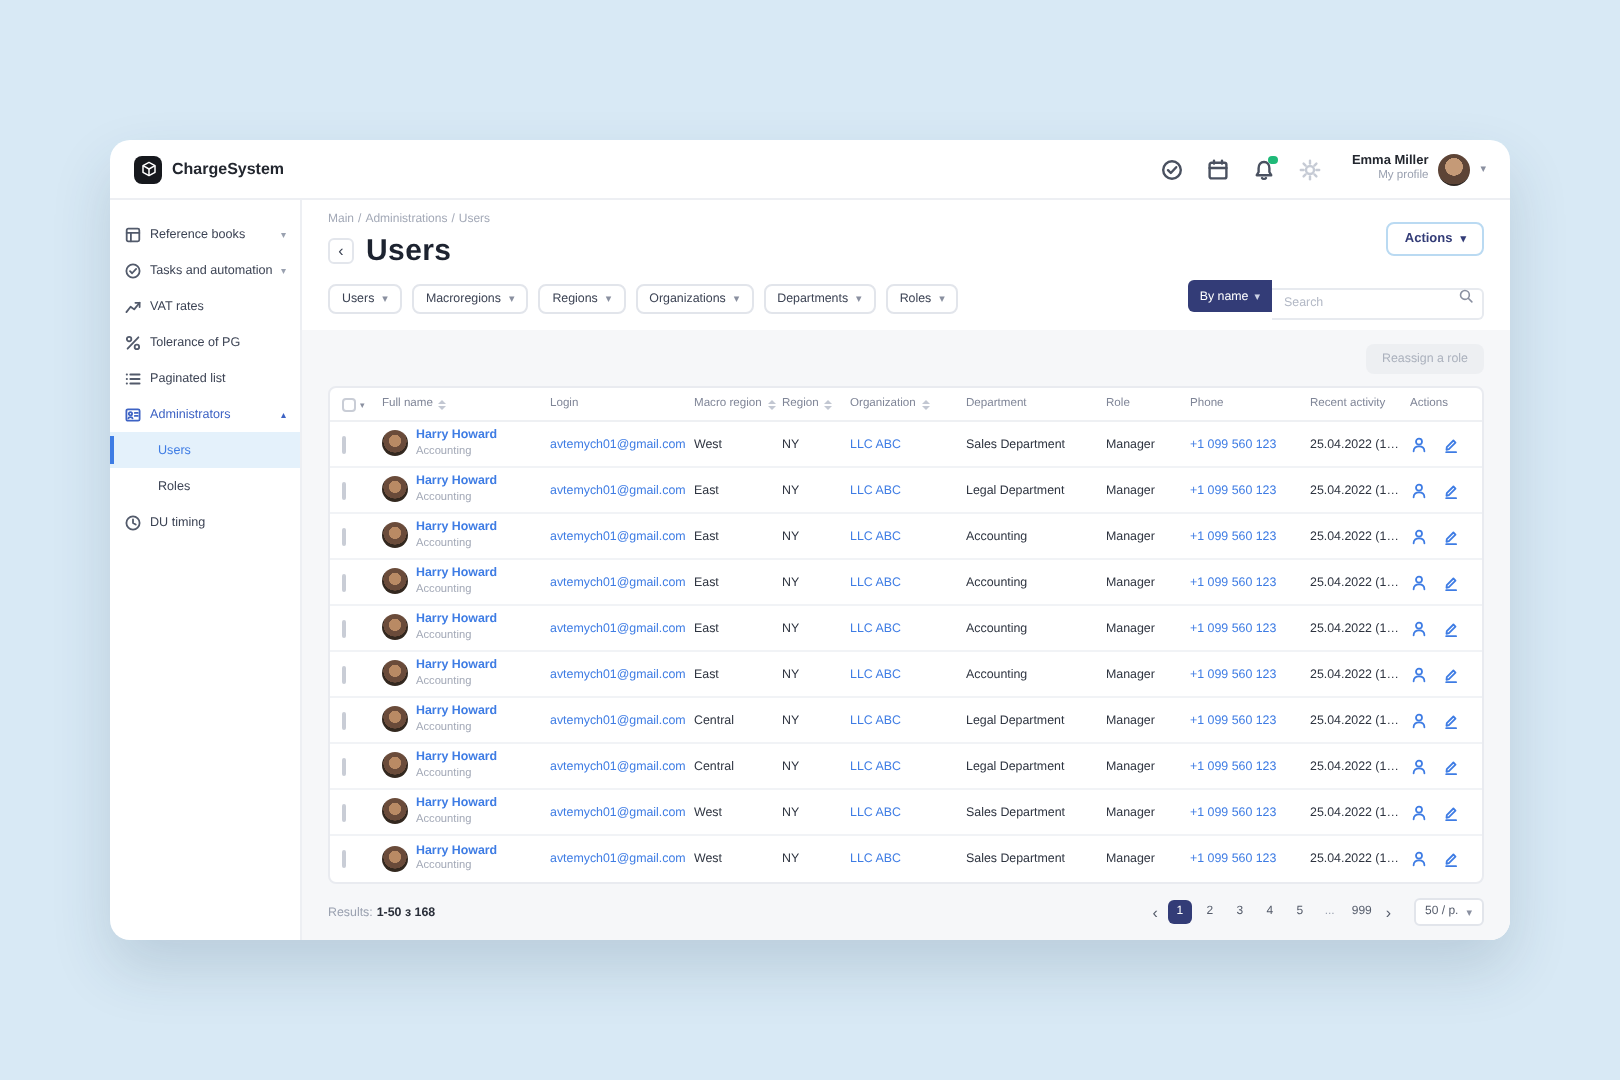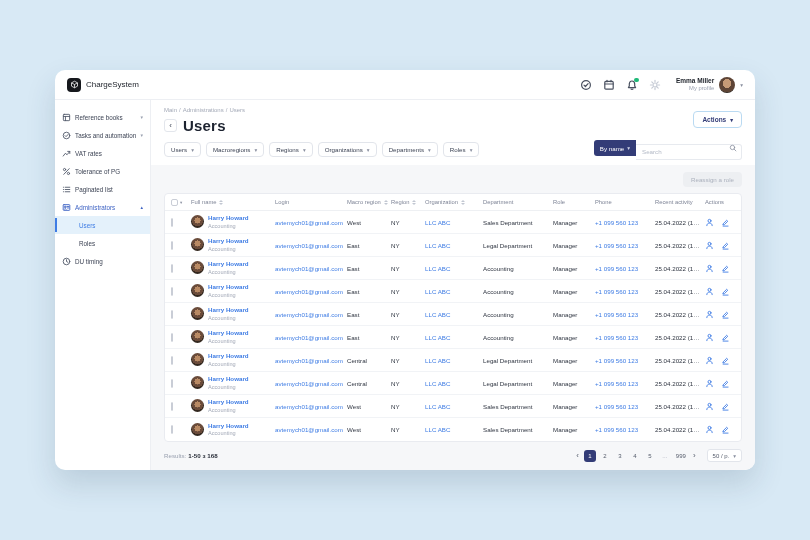--- a/index.html
+++ b/index.html
@@ -10,21 +10,21 @@
             border-radius:10px; box-shadow:0 14px 30px rgba(30,60,90,.16); overflow:hidden;
             display:flex; flex-direction:column; }
 
   
   .topbar { height:30px; min-height:30px; border-bottom:1px solid #edeff3; display:flex;
             align-items:center; justify-content:space-between; padding:0 12px; }
   .logo { display:flex; align-items:center; gap:5px; }
   .logo-mark { width:14px; height:14px; background:#16181d; border-radius:4px; display:flex;
                align-items:center; justify-content:center; color:#fff; }
   .logo-mark svg { width:9px; height:9px; }
-  .logo-name { font-size:8px; font-weight:normal; color:#23272f; }
+  .logo-name { font-size:8px; font-weight:bold; color:#23272f; }
   .topbar-right { display:flex; align-items:center; gap:11px; }
   .tb-icon { width:12px; height:12px; color:#4a5160; position:relative; cursor:pointer; }
   .tb-icon svg { width:12px; height:12px; display:block; }
   .tb-icon.dim { color:#c6cbd5; }
   .badge-dot { position:absolute; right:-1px; top:-1px; width:4.5px; height:4.5px; background:#1fb978;
                border-radius:50%; }
   .profile { display:flex; align-items:center; gap:5px; margin-left:4px; cursor:pointer; }
   .profile-text { text-align:right; line-height:1.25; }
   .profile-name { font-size:6.5px; font-weight:bold; color:#23272f; }
   .profile-sub { font-size:5.8px; color:#9aa1b0; }

